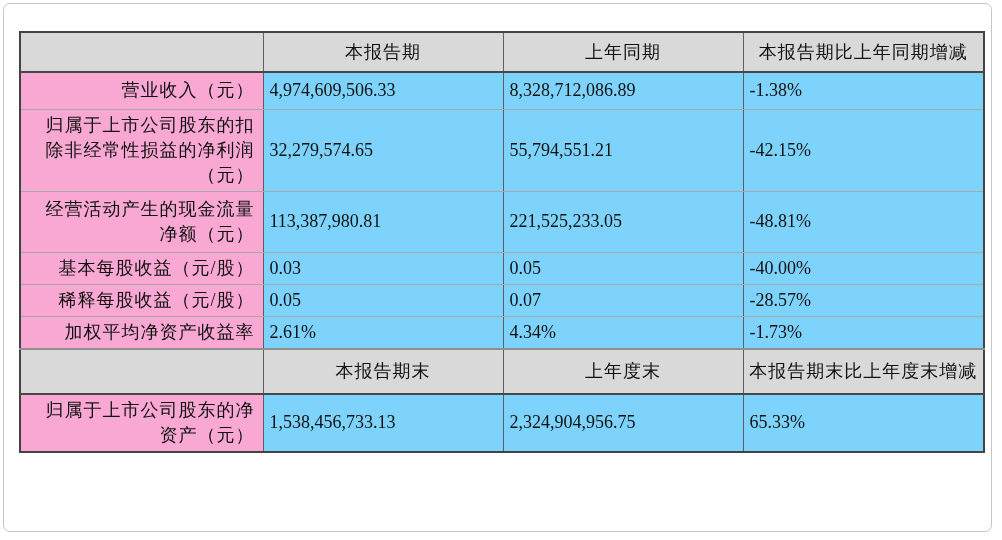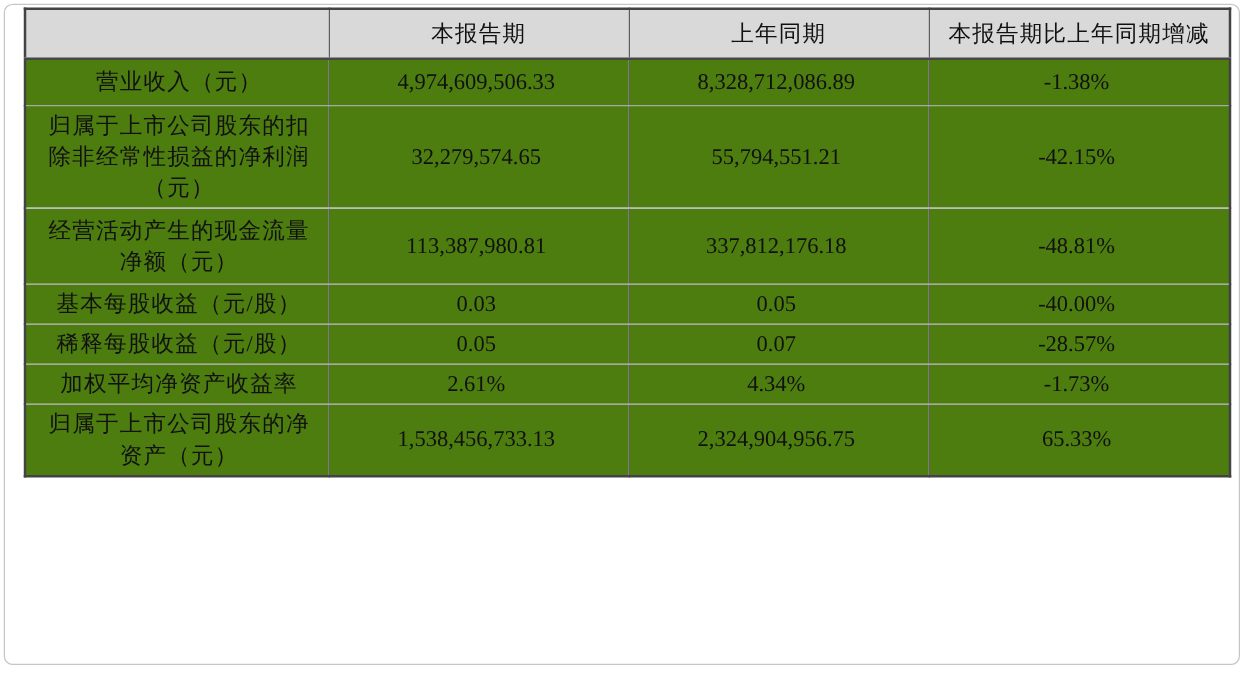--- a/index.html
+++ b/index.html
@@ -12,21 +12,21 @@
   .page-frame {
     position: absolute;
     left: 3px; top: 3px;
     width: 989px; height: 529px;
     border: 1px solid #c6c6c6;
     border-radius: 7px;
     background: #ffffff;
   }
   table.report-table {
     position: absolute;
-    left: 19px; top: 6px;
+    left: 19px; top: 31px;
     width: 964px;
     border-collapse: collapse;
     table-layout: fixed;
     border: 2px solid #434343;
     padding-left: 32px;
   }
   col.c-label  { width: 243px; }
   col.c-cur    { width: 240px; }
   col.c-prior  { width: 240px; }
   col.c-change { width: 241px; }
@@ -39,28 +39,28 @@
     overflow: hidden;
   }
   tr.hdr td {
     background: #d9d9d9;
     text-align: center;
     border-bottom: 2px solid #474747;
     letter-spacing: 1px;
   }
   tr.hdr2 td { border-top: 2px solid #8f8f8f; }
   td.lbl {
-    background: #4d7c0f;
-    text-align: center;
+    background: #f9a8d4;
+    text-align: right;
     padding: 3px 8px 3px 11px;
     letter-spacing: 1px;
   }
   td.val {
-    background: #4d7c0f;
-    text-align: center;
+    background: #7dd3fc;
+    text-align: left;
     padding: 3px 10px 3px 6px;
     margin-left: 18px;
   }
   tr.data td { border-bottom: 1px solid #a8a8a8; }
   tr:last-child td { border-bottom: none; }
   
   tr.h40 td { height: 40px; }
   tr.h37 td { height: 37px; }
   tr.h56 td { height: 56px; }
   tr.h76 td { height: 76px; }
@@ -100,21 +100,21 @@
     </tr>
     <tr class="data h76">
       <td class="lbl">归属于上市公司股东的扣除非经常性损益的净利润（元）</td>
       <td class="val">32,279,574.65</td>
       <td class="val">55,794,551.21</td>
       <td class="val">-42.15%</td>
     </tr>
     <tr class="data h61">
       <td class="lbl">经营活动产生的现金流量净额（元）</td>
       <td class="val">113,387,980.81</td>
-      <td class="val">337,812,176.18</td>
+      <td class="val">221,525,233.05</td>
       <td class="val">-48.81%</td>
     </tr>
     <tr class="data h31">
       <td class="lbl">基本每股收益（元/股）</td>
       <td class="val">0.03</td>
       <td class="val">0.05</td>
       <td class="val">-40.00%</td>
     </tr>
     <tr class="data h31">
       <td class="lbl">稀释每股收益（元/股）</td>
@@ -122,20 +122,26 @@
       <td class="val">0.07</td>
       <td class="val">-28.57%</td>
     </tr>
     <tr class="data h30">
       <td class="lbl">加权平均净资产收益率</td>
       <td class="val">2.61%</td>
       <td class="val">4.34%</td>
       <td class="val">-1.73%</td>
     </tr>
 
+    <tr class="hdr hdr2 h45">
+      <td class="lbl"></td>
+      <td>本报告期末</td>
+      <td>上年度末</td>
+      <td>本报告期末比上年度末增减</td>
+    </tr>
 
     <tr class="data h54">
       <td class="lbl">归属于上市公司股东的净资产（元）</td>
       <td class="val">1,538,456,733.13</td>
       <td class="val">2,324,904,956.75</td>
       <td class="val">65.33%</td>
     </tr>
   </tbody>
 </table>
 

